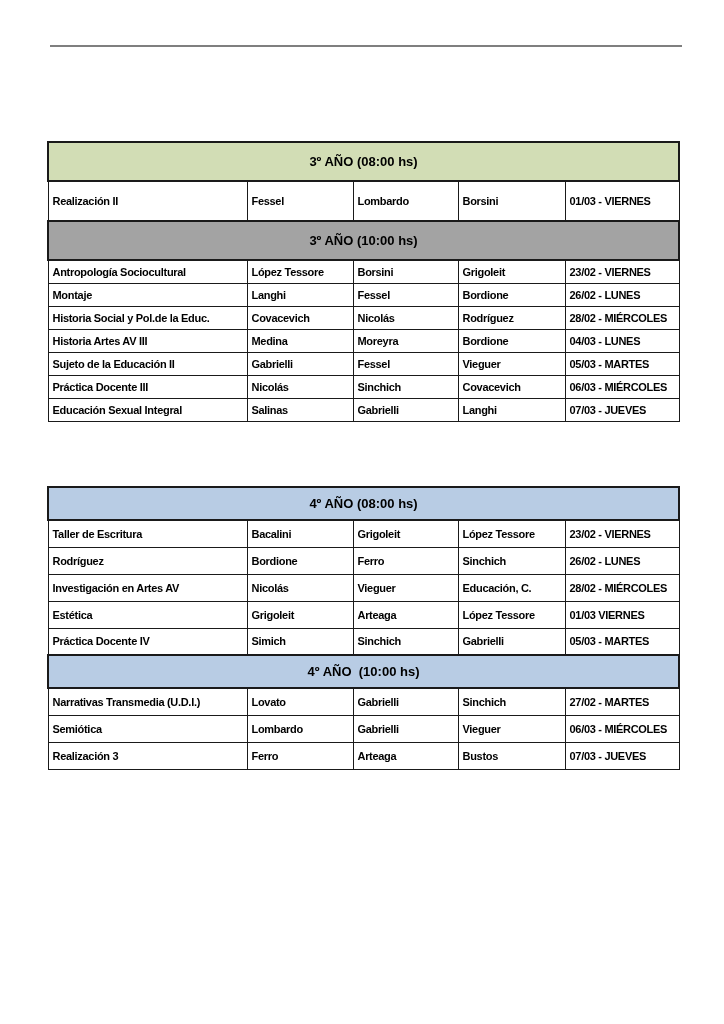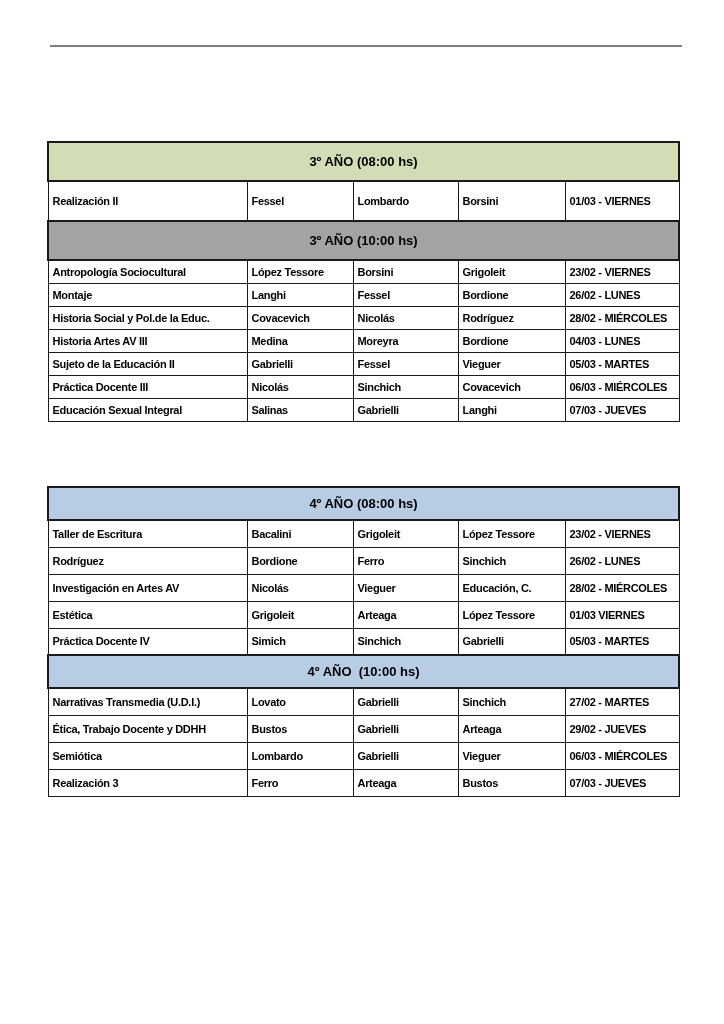--- a/index.html
+++ b/index.html
@@ -188,27 +188,20 @@
           <td colspan="5" style="background: rgb(184, 204, 228);">4º AÑO  (10:00 hs)</td>
         </tr>
         <tr class="data-row sec-1">
           <td>Narrativas Transmedia (U.D.I.)</td>
           <td>Lovato</td>
           <td>Gabrielli</td>
           <td>Sinchich</td>
           <td>27/02 - MARTES</td>
         </tr>
         <tr class="data-row sec-1">
-          <td>Ética, Trabajo Docente y DDHH</td>
-          <td>Bustos</td>
-          <td>Gabrielli</td>
-          <td>Arteaga</td>
-          <td>29/02 - JUEVES</td>
-        </tr>
-        <tr class="data-row sec-1">
           <td>Semiótica</td>
           <td>Lombardo</td>
           <td>Gabrielli</td>
           <td>Vieguer</td>
           <td>06/03 - MIÉRCOLES</td>
         </tr>
         <tr class="data-row sec-1">
           <td>Realización 3</td>
           <td>Ferro</td>
           <td>Arteaga</td>

